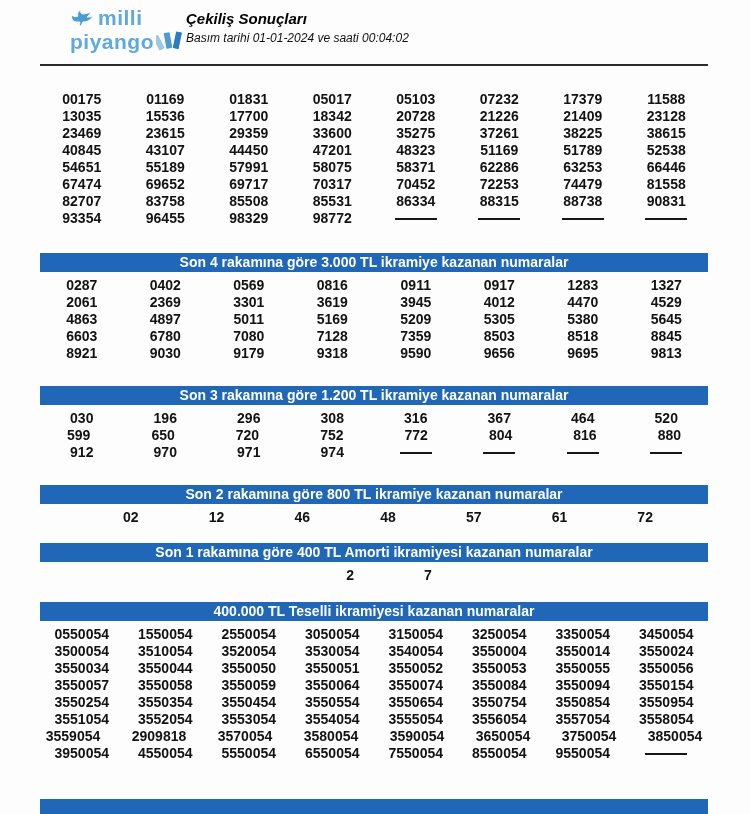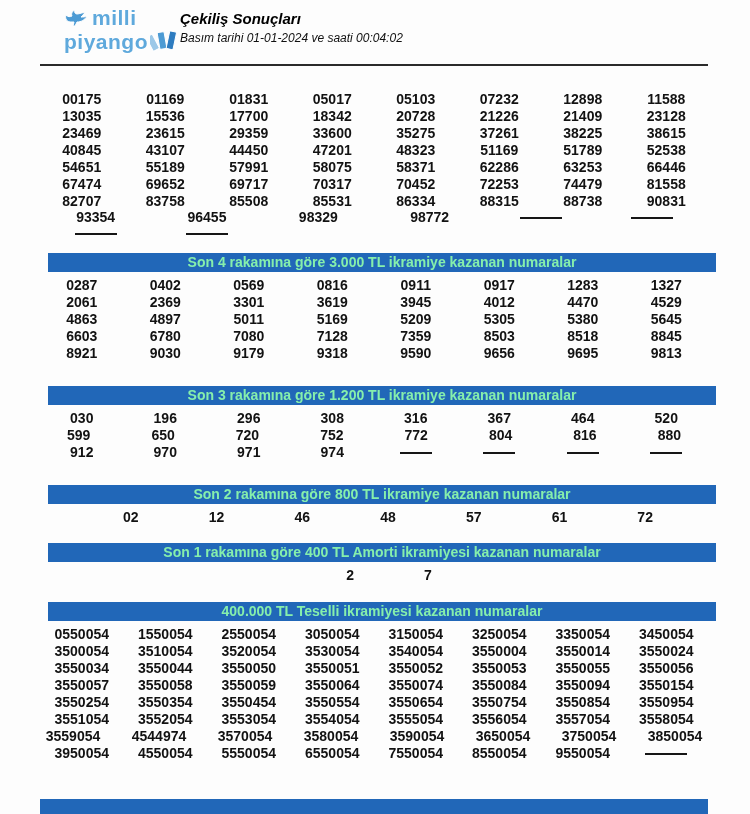--- a/index.html
+++ b/index.html
@@ -6,37 +6,37 @@
   body{
     width:750px;height:814px;overflow:hidden;position:relative;
     font-family:"Liberation Sans", sans-serif;
     color:#141414;
     --accent:#2167b8;
     --logo-blue:#5fa9dc;
   }
   .page{position:absolute;inset:0;background:#fdfdfd;}
 
   
-  .header{position:absolute;left:62px;top:8px;display:flex;align-items:flex-start;}
+  .header{position:absolute;left:68px;top:8px;display:flex;align-items:flex-start;}
   .logo{position:relative;width:118px;height:54px;flex:none;}
   .logo .bird{position:absolute;left:2px;top:0;}
   .logo-line{font-weight:bold;color:var(--logo-blue);font-size:21px;line-height:20px;
              letter-spacing:.5px;text-shadow:0 1px 0 #fff,0 0 2px #fff;}
   .logo-line.l1{margin-left:30px;}
   .logo-line.l2{display:flex;align-items:center;gap:2px;margin-left:2px;}
   .header-text{margin-left:0;padding-top:2px;font-style:italic;}
   .title{font-size:15px;font-weight:bold;color:#000;}
   .subtitle{font-size:12px;color:#101010;margin-top:4px;}
   .rule{position:absolute;left:40px;top:64px;width:668px;height:2px;background:#2b2b2b;}
 
   
   .sections{position:absolute;left:40px;top:84px;width:668px;}
   .section-header{
-    background:var(--accent);color:#86efac;font-weight:bold;font-size:14px;
-    height:19px;line-height:19px;text-align:center;width:100%;margin-left:8px;
+    background:var(--accent);color:#ffffff;font-weight:bold;font-size:14px;
+    height:19px;line-height:19px;text-align:center;width:100%;
   }
   .section-body{padding-top:4px;}
   #sec-main .section-body{padding-top:6px;}
   #sec-son4{margin-top:27px;}
   #sec-son3{margin-top:25px;}
   #sec-son2{margin-top:25px;}
   #sec-son1{margin-top:18px;}
   #sec-teselli{margin-top:19px;}
 
   .num-row{display:grid;height:17px;align-items:center;}
@@ -90,21 +90,21 @@
   <main class="sections" id="sections">
       <section id="sec-main">
         <div class="section-body">
           <div class="num-row" style="grid-template-columns: repeat(8, 1fr);">
             <span class="cell">00175</span>
             <span class="cell">01169</span>
             <span class="cell">01831</span>
             <span class="cell">05017</span>
             <span class="cell">05103</span>
             <span class="cell">07232</span>
-            <span class="cell">12898</span>
+            <span class="cell">17379</span>
             <span class="cell">11588</span>
           </div>
           <div class="num-row" style="grid-template-columns: repeat(8, 1fr);">
             <span class="cell">13035</span>
             <span class="cell">15536</span>
             <span class="cell">17700</span>
             <span class="cell">18342</span>
             <span class="cell">20728</span>
             <span class="cell">21226</span>
             <span class="cell">21409</span>
@@ -153,21 +153,21 @@
           <div class="num-row" style="grid-template-columns: repeat(8, 1fr);">
             <span class="cell">82707</span>
             <span class="cell">83758</span>
             <span class="cell">85508</span>
             <span class="cell">85531</span>
             <span class="cell">86334</span>
             <span class="cell">88315</span>
             <span class="cell">88738</span>
             <span class="cell">90831</span>
           </div>
-          <div class="num-row" style="grid-template-columns: repeat(6, 1fr);">
+          <div class="num-row" style="grid-template-columns: repeat(8, 1fr);">
             <span class="cell">93354</span>
             <span class="cell">96455</span>
             <span class="cell">98329</span>
             <span class="cell">98772</span>
             <span class="cell dash"><i></i></span>
             <span class="cell dash"><i></i></span>
             <span class="cell dash"><i></i></span>
             <span class="cell dash"><i></i></span>
           </div>
         </div>
@@ -343,21 +343,21 @@
             <span class="cell">3552054</span>
             <span class="cell">3553054</span>
             <span class="cell">3554054</span>
             <span class="cell">3555054</span>
             <span class="cell">3556054</span>
             <span class="cell">3557054</span>
             <span class="cell">3558054</span>
           </div>
           <div class="num-row" style="grid-template-columns: repeat(8, 1fr); gap: 20px;">
             <span class="cell">3559054</span>
-            <span class="cell">4544974</span>
+            <span class="cell">2909818</span>
             <span class="cell">3570054</span>
             <span class="cell">3580054</span>
             <span class="cell">3590054</span>
             <span class="cell">3650054</span>
             <span class="cell">3750054</span>
             <span class="cell">3850054</span>
           </div>
           <div class="num-row" style="grid-template-columns: repeat(8, 1fr);">
             <span class="cell">3950054</span>
             <span class="cell">4550054</span>

